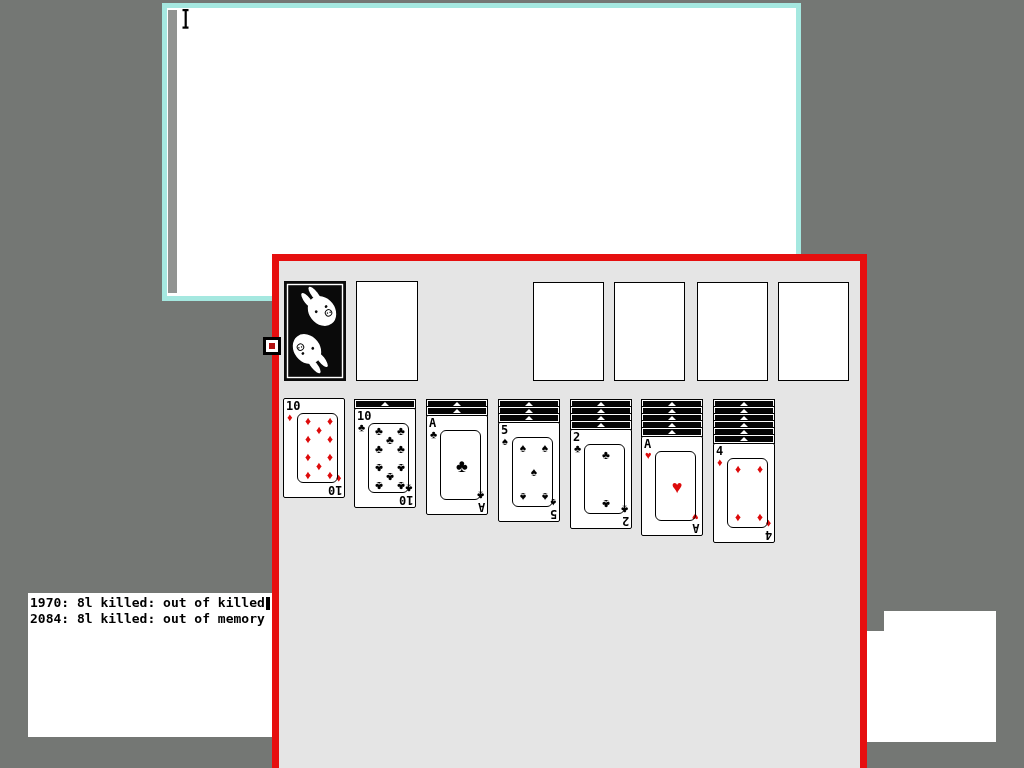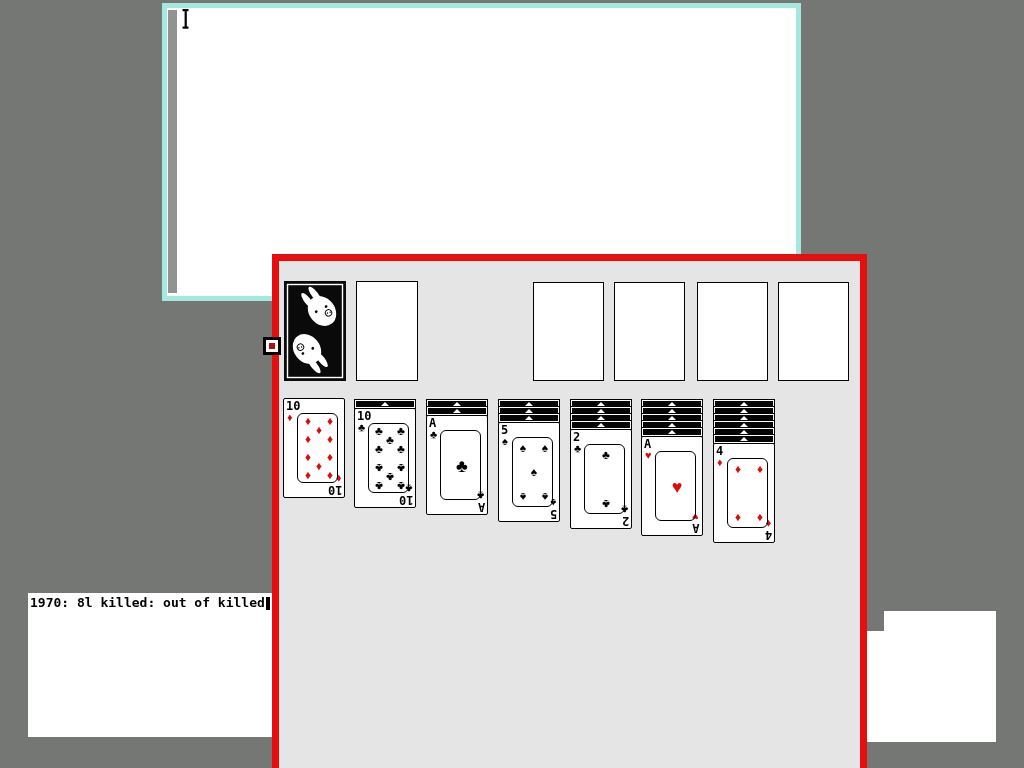--- a/index.html
+++ b/index.html
@@ -65,20 +65,21 @@
     <div id="scrollbar"></div>
     <svg id="ibeam" width="8" height="20" viewBox="0 0 8 20">
       <rect x="0.5" y="0" width="6" height="2.2" fill="#000"></rect>
       <rect x="0.5" y="17.5" width="6" height="2.2" fill="#000"></rect>
       <rect x="2.6" y="1" width="2.2" height="18" fill="#000"></rect>
     </svg>
   </div>
 
   <div id="terminal-window">
     <div class="term-line"><span>1970: 8l killed: out of killed</span><span class="blockcursor"></span></div>
+    <div class="term-line"><span>2084: 8l killed: out of memory</span></div>
   </div>
 
   <div id="white-rect-a" class="white-rect"></div>
   <div id="white-rect-b" class="white-rect"></div>
 
   <div id="solitaire">
     <div id="sol-content">
         <div class="cardback" style="left: 5px; top: 20px;"><svg width="62" height="100" viewBox="0 0 62 100">
      <rect x="0" y="0" width="62" height="100" fill="#0a0a0a"></rect>
      <rect x="3.5" y="3.5" width="55" height="93" fill="none" stroke="#fff" stroke-width="1.4"></rect>

